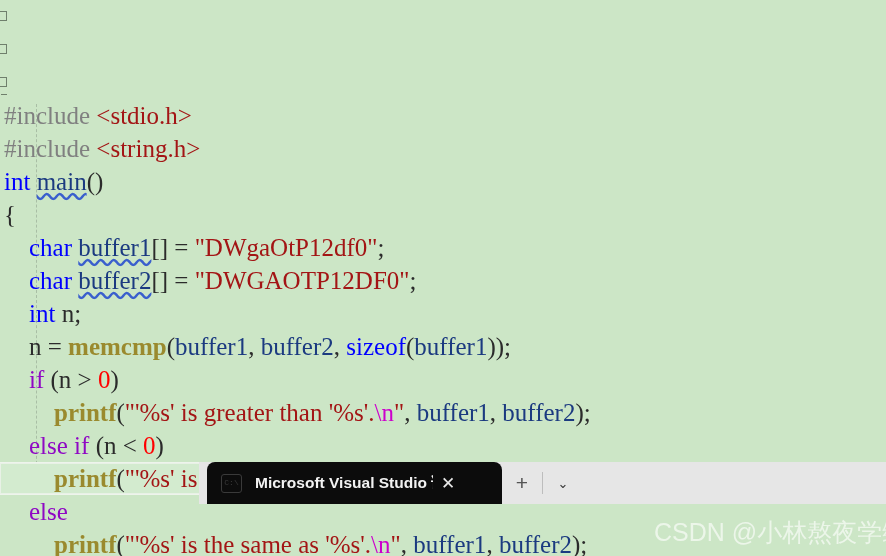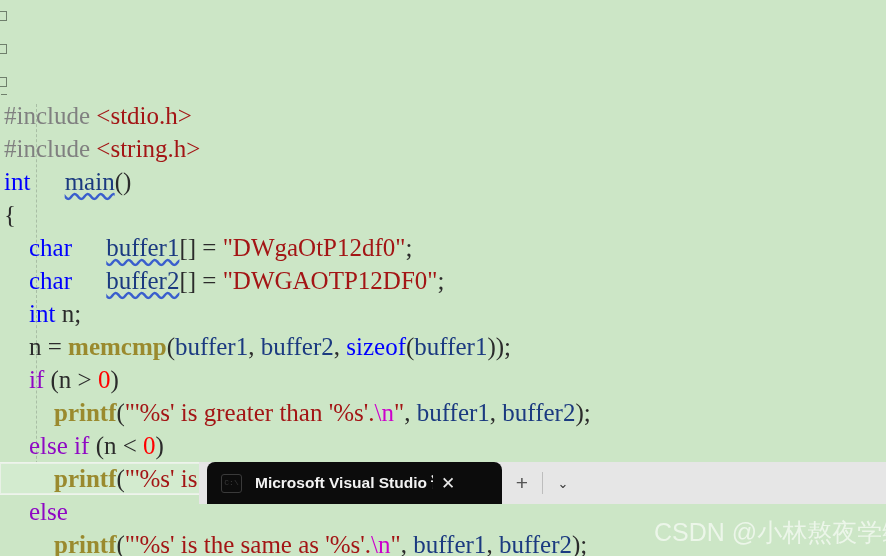--- a/index.html
+++ b/index.html
@@ -90,21 +90,20 @@
   .str { color: #a31515; }            
   .esc { color: #cc00cc; }            
   .num { color: #ff0000; }            
   .fn  { color: #9a8a2e; font-weight: bold; }            
   .id  { color: #1b3a80; }            
   .pn  { color: #2b2b2b; }            
 
   .squiggle {
     text-decoration: underline wavy #3a5fcd;
     text-decoration-skip-ink: none;
-    margin-left: 28px;
   }
 
   .caret {
     display: inline-block;
     width: 2px;
     height: 24px;
     background: #e10600;
     vertical-align: -5px;
     margin-left: 0px;
   }

